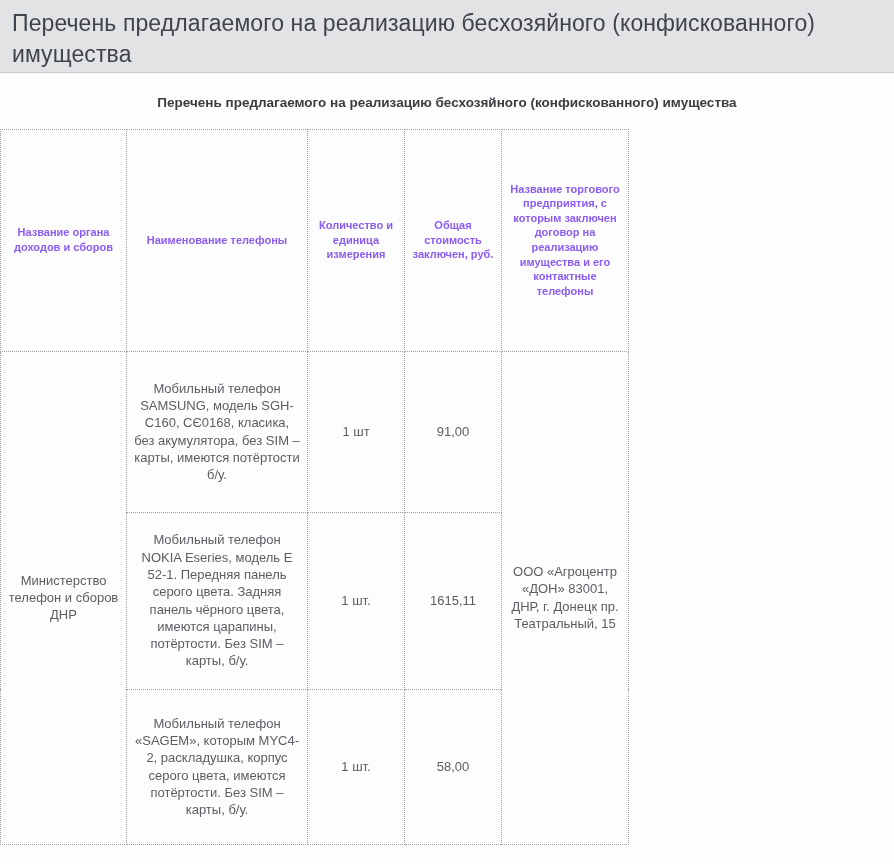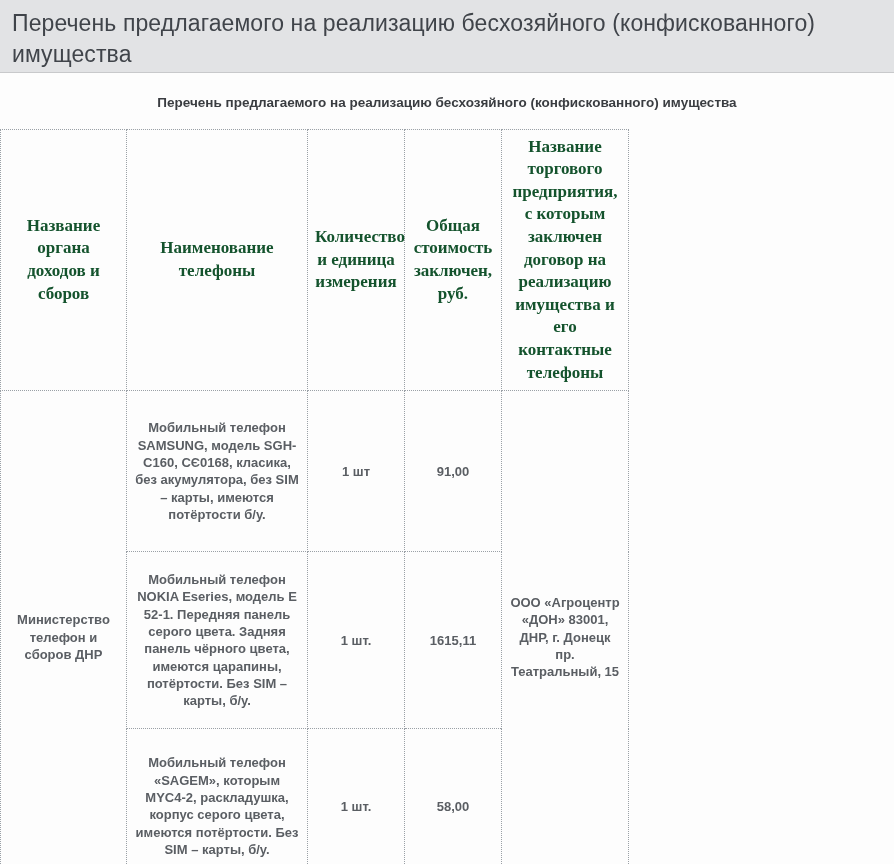--- a/index.html
+++ b/index.html
@@ -55,28 +55,27 @@
     color: #5a5e63;
   }
   table.property-table td,
   table.property-table th {
     border: 1px dotted #9aa0a6;
     vertical-align: middle;
     text-align: center;
     padding: 6px 7px;
     box-sizing: border-box;
     line-height: 1.33;
-    font-weight: bold;
+    font-weight: normal;
   }
   table.property-table th {
     font-weight: bold;
-    color: #14532d;
-    font-size: 17px;
+    color: #8b5cf6;
+    font-size: 11px;
     height: 222px;
-    font-family: Liberation Serif, serif;
   }
   
   td.merged-cell {
     border-left: 1px solid #9aa0a6;
     border-right: 1px solid #9aa0a6;
     color: #5a5e63;
   }
   .col-authority  { width: 126px; }
   .col-property   { width: 181px; }
   .col-quantity   { width: 97px; }

